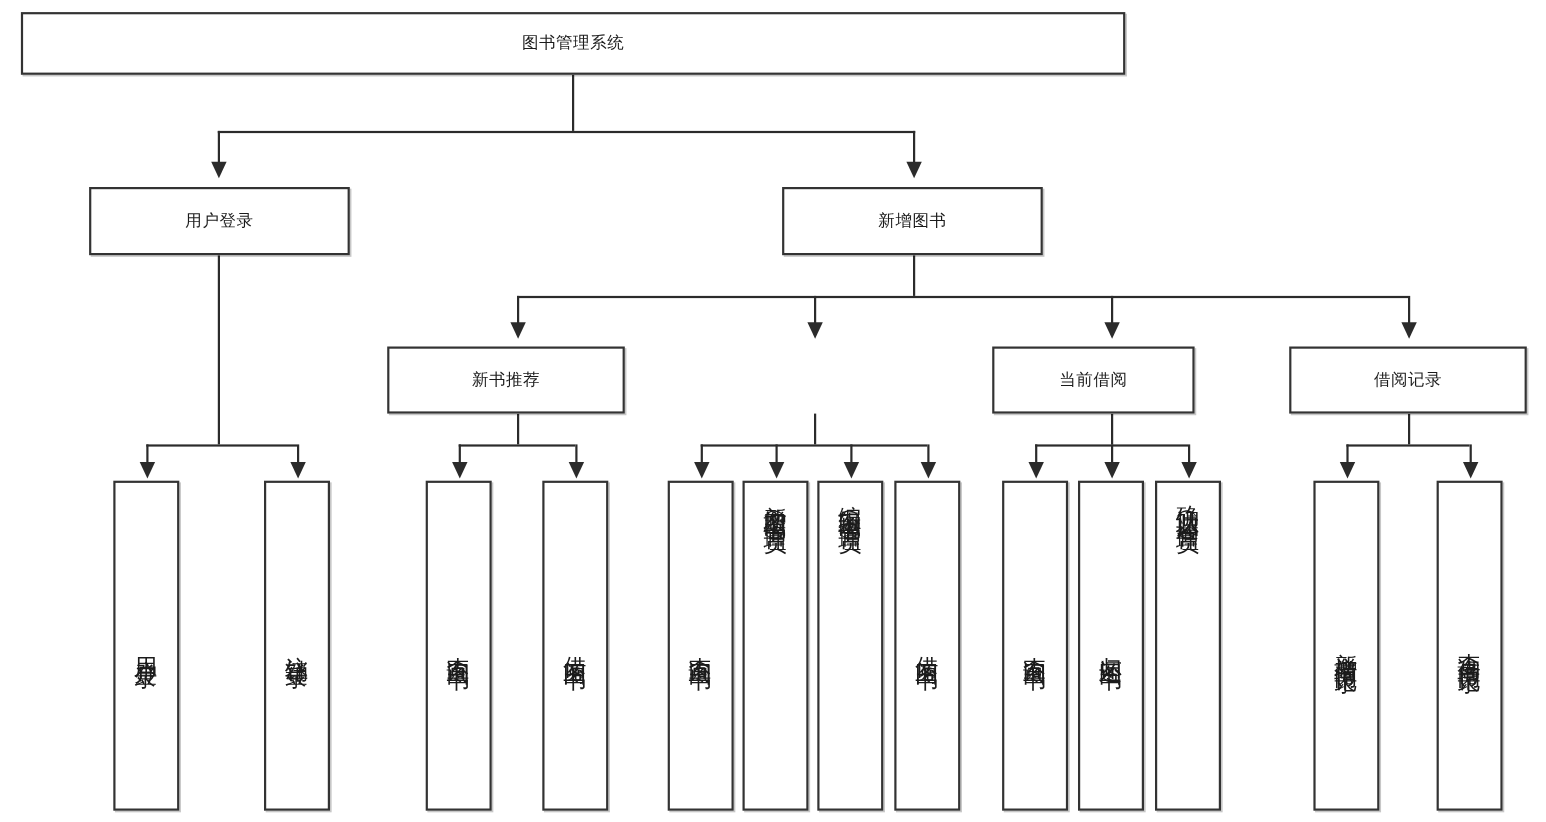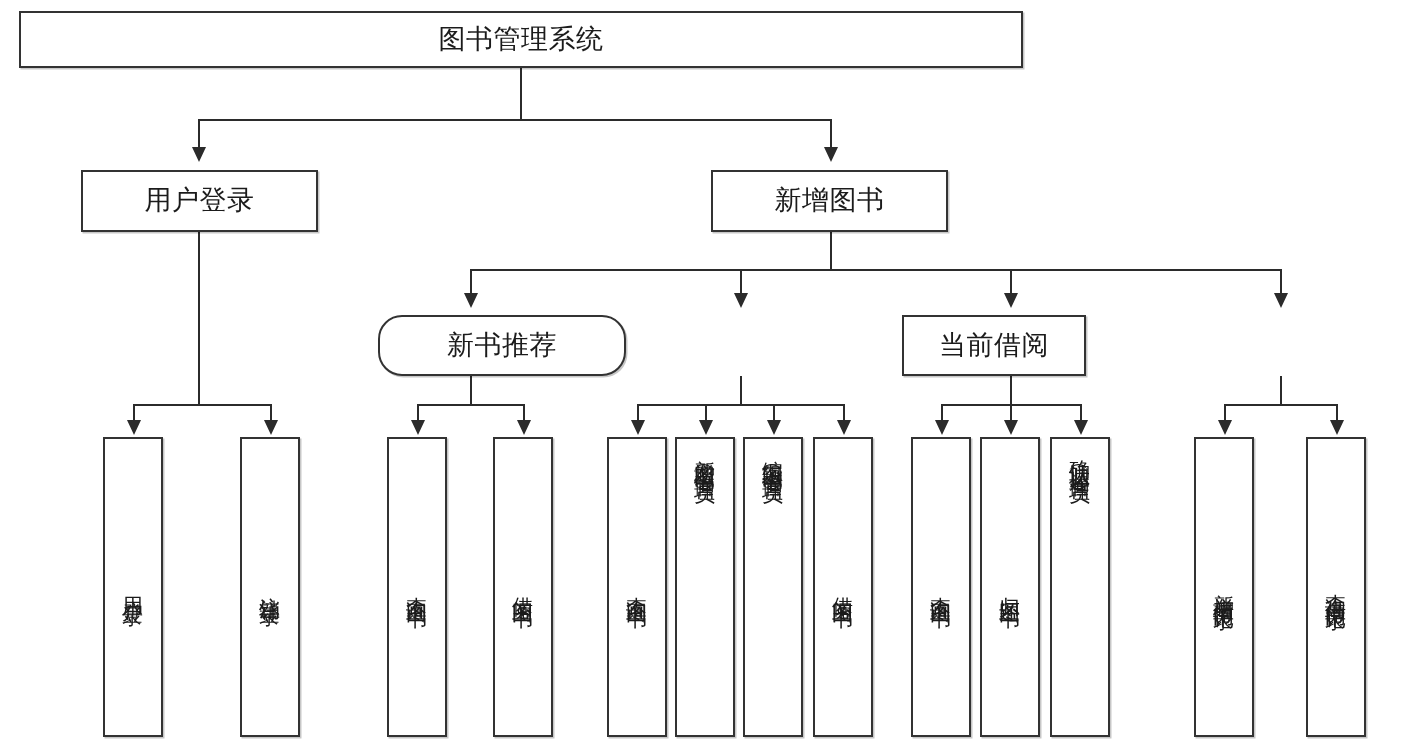--- a/index.html
+++ b/index.html
@@ -23,21 +23,21 @@
     box-sizing: border-box;
     background: #ffffff;
     border: 2px solid #333333;
     box-shadow: 1.5px 1.5px 0 0 rgba(0,0,0,0.22);
     display: flex;
     align-items: center;
     justify-content: center;
   }
   .node .label {
     color: #1b1b1b;
-    font-size: 27px;
+    font-size: 15px;
     line-height: 1.15;
     letter-spacing: 0.5px;
     white-space: nowrap;
     text-rendering: geometricPrecision;
   }
   
   .node.horizontal .label {
     writing-mode: horizontal-tb;
   }
   
@@ -154,26 +154,29 @@
     <span class="label">图书管理系统</span>
   </div>
 
   <div class="node horizontal" style="left:81px; top:170px; width:237px; height:62px;">
     <span class="label">用户登录</span>
   </div>
   <div class="node horizontal" style="left:711px; top:170px; width:237px; height:62px;">
     <span class="label">新增图书</span>
   </div>
 
-  <div class="node horizontal" style="left:378px; top:315px; width:248px; height:61px;border-radius:24px;">
+  <div class="node horizontal" style="left:352px; top:315px; width:216px; height:61px;">
     <span class="label">新书推荐</span>
   </div>
   <div class="node horizontal" style="left:902px; top:315px; width:184px; height:61px;">
     <span class="label">当前借阅</span>
   </div>
+  <div class="node horizontal" style="left:1172px; top:315px; width:216px; height:61px;">
+    <span class="label">借阅记录</span>
+  </div>
 
   <div class="node vertical mid-aligned" style="left:103px; top:437px; width:60px; height:300px;">
     <span class="label">用户登录</span>
   </div>
   <div class="node vertical mid-aligned" style="left:240px; top:437px; width:60px; height:300px;">
     <span class="label">注销登录</span>
   </div>
 
   <div class="node vertical mid-aligned" style="left:387px; top:437px; width:60px; height:300px;">
     <span class="label">查询图书</span>

